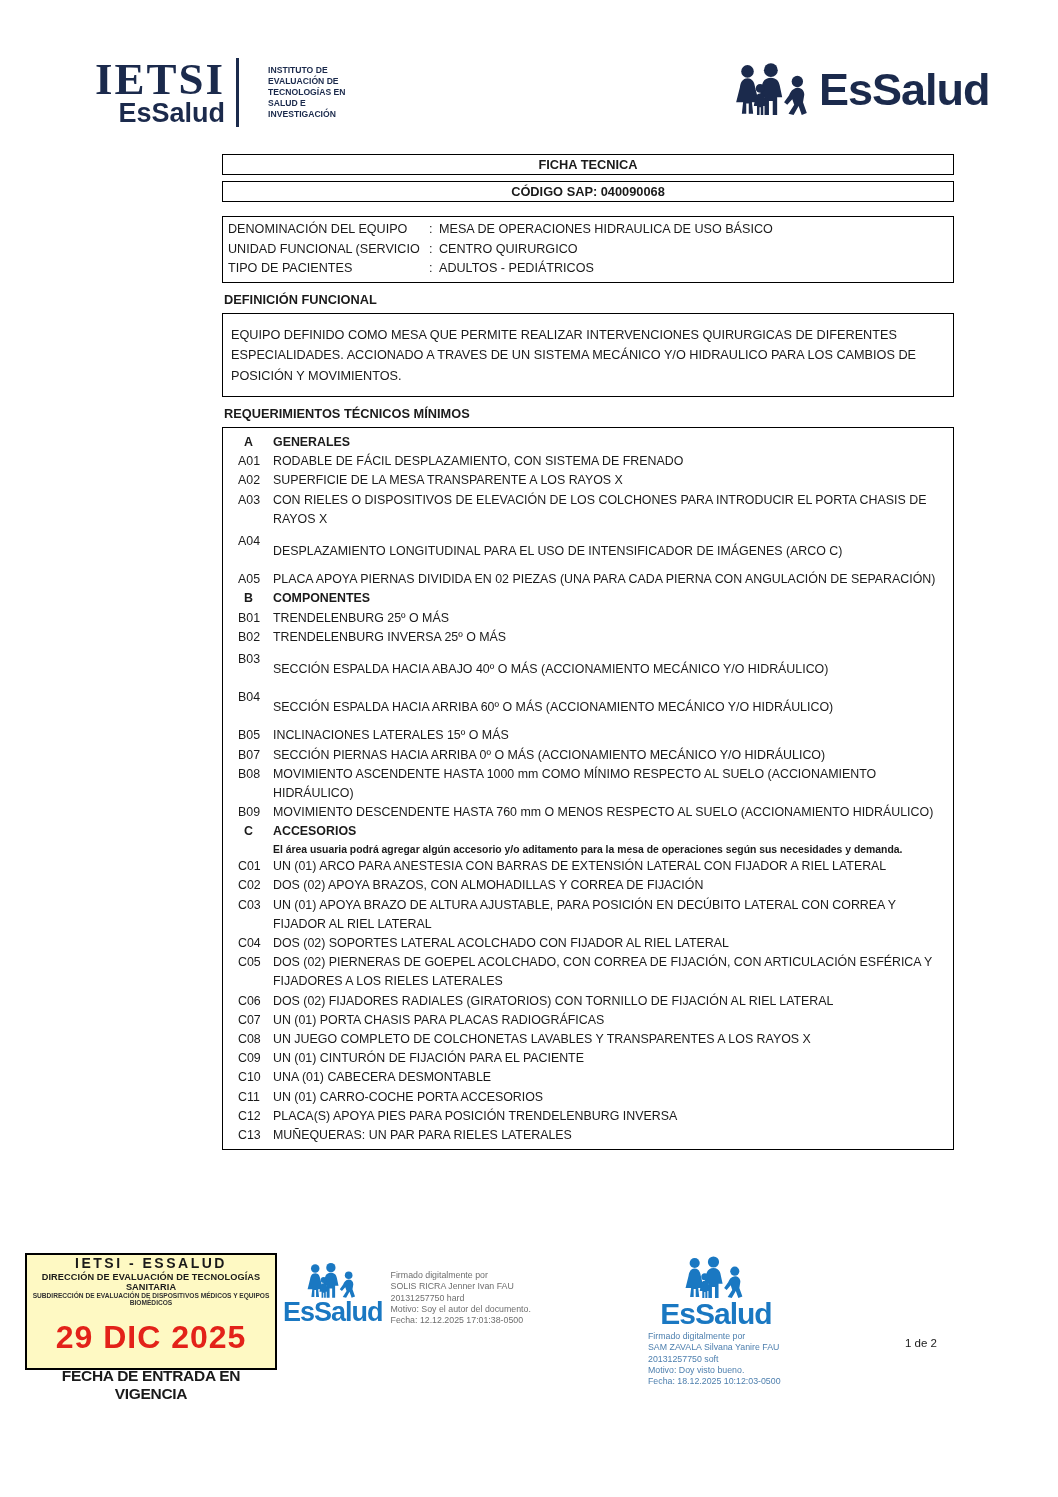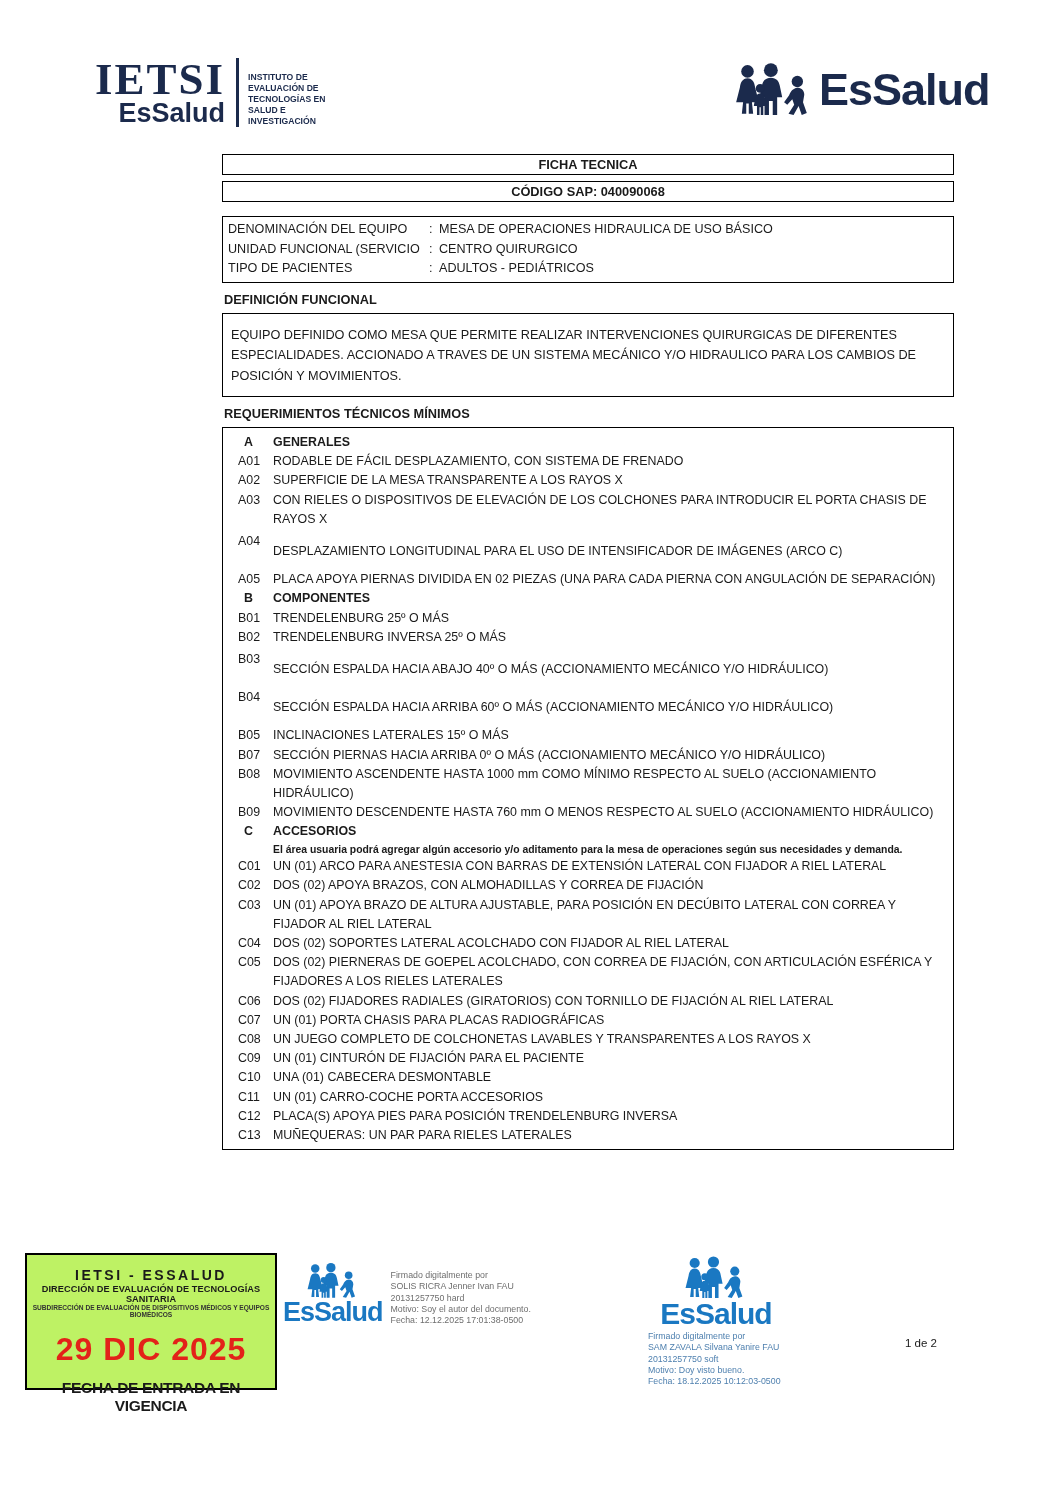--- a/index.html
+++ b/index.html
@@ -9,21 +9,21 @@
     --ink:#1a1a1a;
   }
   *{margin:0;padding:0;box-sizing:border-box;}
   html,body{background:#888;}
   .page{
     position:relative;width:1058px;height:1497px;margin:0 auto;
     background:#fff;color:var(--ink);
     font-family:"Liberation Sans",sans-serif;overflow:hidden;
   }
   
-  .ietsi-logo{position:absolute;left:95px;top:58px;display:flex;align-items:flex-end;}
+  .ietsi-logo{position:absolute;left:95px;top:58px;display:flex;align-items:center;gap:20px;}
   .ietsi-word{color:var(--navy);text-align:right;padding-right:11px;border-right:3px solid var(--navy);}
   .ietsi-title{font-family:"Liberation Serif",serif;font-weight:bold;font-size:45px;line-height:42px;letter-spacing:2px;}
   .ietsi-sub{font-size:27px;font-weight:bold;line-height:27px;letter-spacing:0px;}
   .ietsi-side{padding-left:9px;color:var(--navy);font-size:8.6px;line-height:11px;font-weight:600;display:flex;flex-direction:column;justify-content:center;}
   .essalud-logo-top{position:absolute;left:733px;top:62px;display:flex;align-items:center;color:var(--navy);}
   .essalud-logo-top svg{width:82px;height:56px;}
   .essalud-logo-top .wordmark{font-size:45px;font-weight:bold;letter-spacing:-1px;margin-left:4px;}
   .navy-fill{fill:var(--navy);}
   .blue-fill{fill:var(--brand-blue);}
   
@@ -38,22 +38,22 @@
   .req-box{padding:5px 0 4px;}
   .req-row{display:grid;grid-template-columns:50px 1fr;font-size:12.4px;line-height:19.2px;padding-right:10px;}
   .req-code{padding-left:15px;}
   .req-row.section{font-weight:bold;}
   .req-row.section .req-code{padding-left:21px;}
   .req-row.spaced{margin:3px 0 9px;}
   .req-row.spaced .req-text{padding-top:10px;}
   .req-note{display:grid;grid-template-columns:50px 1fr;font-size:10.4px;font-weight:bold;line-height:15.5px;padding-right:8px;}
   
   .stamp{
-    position:absolute;left:25px;top:1253px;width:252px;height:137px;
-    border:2.5px solid #000;text-align:center;padding-top:12px;background:#bef264;
+    position:absolute;left:25px;top:1253px;width:252px;height:117px;
+    border:2.5px solid #000;text-align:center;padding-top:0;background:#fef9c3;
   }
   .stamp-title{font-size:14px;font-weight:bold;letter-spacing:2.5px;}
   .stamp-line2{font-size:9.2px;font-weight:bold;letter-spacing:0.1px;margin-top:1px;}
   .stamp-line3{font-size:6.6px;font-weight:bold;color:#333;}
   .stamp-date{font-size:32px;font-weight:bold;color:var(--stamp-red);letter-spacing:1px;margin:13px 0 11px;}
   .stamp-caption{font-size:15.5px;font-weight:bold;letter-spacing:-0.3px;}
   .sig{position:absolute;display:flex;}
   .sig1{left:283px;top:1263px;gap:8px;}
   .sig2{left:648px;top:1256px;flex-direction:column;width:160px;}
   .sig-logo{display:flex;flex-direction:column;align-items:center;color:var(--brand-blue);}

